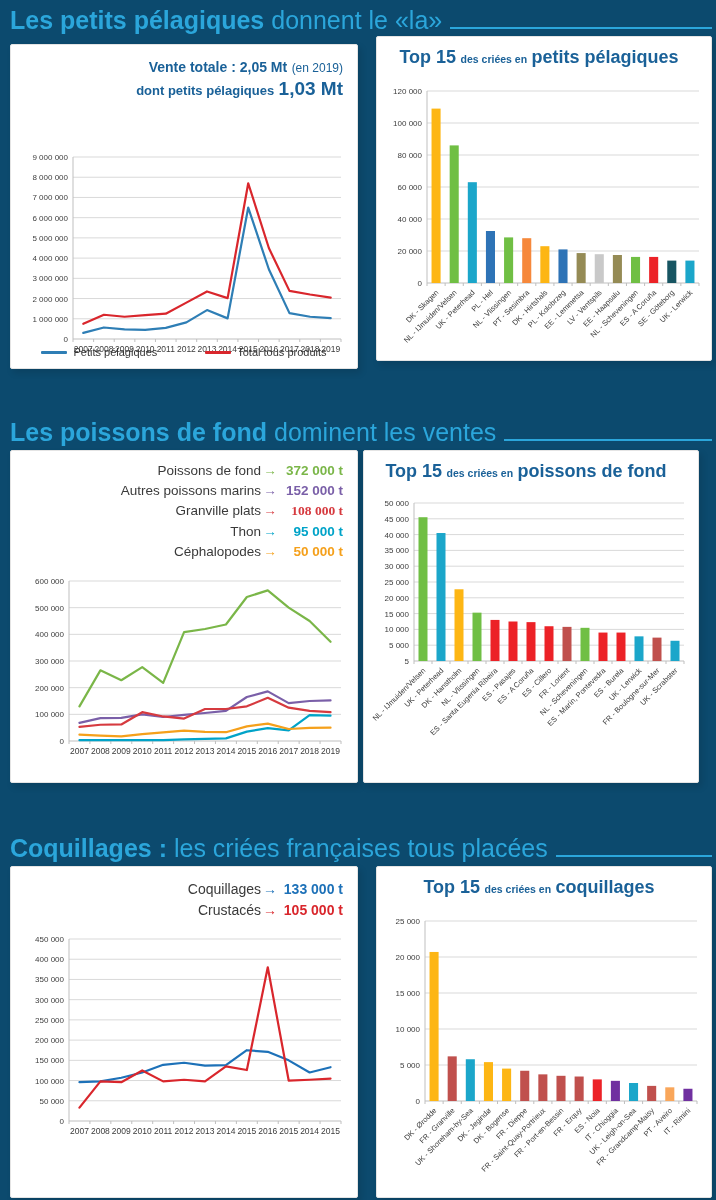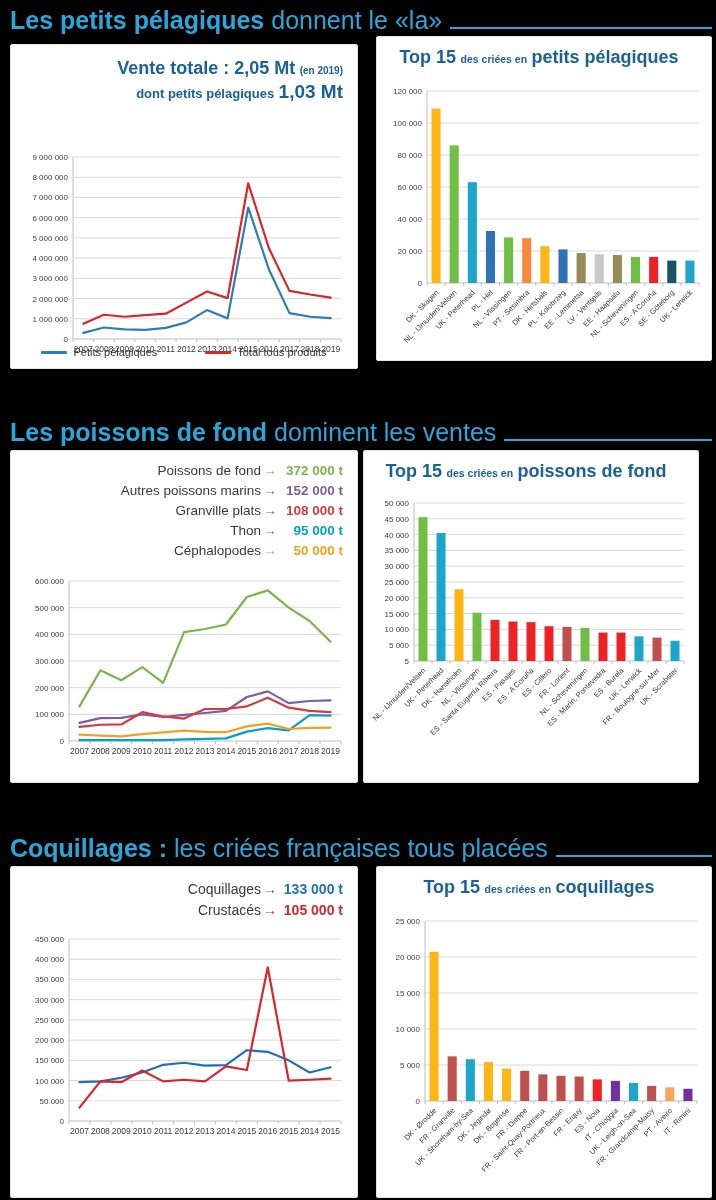--- a/index.html
+++ b/index.html
@@ -1,34 +1,34 @@
 <!DOCTYPE html>
 <html><head>
 <meta charset="utf-8">
 <style>
   html,body{margin:0;padding:0;background:#ffffff;}
-  .page{position:relative;width:716px;height:1200px;background:#000000;
+  .page{position:relative;width:716px;height:1200px;background:#0c4a6e;
         font-family:"Liberation Sans",sans-serif;overflow:hidden;}
   .sec-title{position:absolute;left:10px;right:4px;display:flex;align-items:flex-end;
              color:#2BA6DB;font-size:25px;white-space:nowrap;}
   .sec-title .t-bold{font-weight:700;}
   .sec-title .t-rest{font-weight:400;margin-left:7px;}
   .sec-title .t-rule{flex:1 1 auto;border-top:2px solid #2BA6DB;margin:0 0 6px 8px;height:0;}
   .panel{position:absolute;background:#ffffff;border:1px solid #e4e4e4;border-radius:2px;
          box-shadow:3px 4px 7px rgba(0,0,0,0.12);}
   .p1l{left:10px;top:44px;width:346px;height:323px;}
   .p1r{left:376px;top:36px;width:334px;height:323px;}
   .p2l{left:10px;top:450px;width:346px;height:331px;}
   .p2r{left:363px;top:450px;width:334px;height:331px;}
   .p3l{left:10px;top:866px;width:346px;height:330px;}
   .p3r{left:376px;top:866px;width:334px;height:330px;}
   .t1{top:6px;} .t2{top:418px;} .t3{top:834px;}
   .sales-heading{position:absolute;top:12px;right:14px;text-align:right;color:#1A6198;line-height:1.25;}
-  .h-big{font-size:18px;font-weight:800;}
-  .h-note{font-size:10px;font-weight:700;}
+  .h-big{font-size:14px;font-weight:800;}
+  .h-note{font-size:12px;font-weight:400;}
   .h-mid{font-size:13px;font-weight:700;margin-left:20px;}
   .h-big2{font-size:19px;font-weight:800;}
   .top15-heading{position:absolute;top:10px;left:0;right:10px;text-align:center;color:#1A6198;white-space:nowrap;}
   .tp,.ts{font-size:18px;font-weight:800;}
   .tm{font-size:10.5px;font-weight:700;}
   .chart{position:absolute;}
   .c0{left:4px;top:104px;} .c1{left:4px;top:44px;}
   .c2{left:4px;top:122px;} .c3{left:4px;top:42px;}
   .c4{left:4px;top:64px;}  .c5{left:4px;top:42px;}
   .legend-row{position:absolute;left:0;right:0;bottom:10px;display:flex;justify-content:center;gap:48px;
@@ -209,21 +209,21 @@
   <div class="panel p2l">
     <div class="arrow-legend leg2">
       <span class="al-label">Poissons de fond</span>
       <span class="al-arrow" style="color: rgb(122, 182, 72);">→</span>
       <span class="al-value" style="color: rgb(122, 182, 72); text-align: right;">372 000 t</span>
       <span class="al-label">Autres poissons marins</span>
       <span class="al-arrow" style="color: rgb(122, 95, 168);">→</span>
       <span class="al-value" style="color: rgb(122, 95, 168);">152 000 t</span>
       <span class="al-label">Granville plats</span>
       <span class="al-arrow" style="color: rgb(214, 58, 63);">→</span>
-      <span class="al-value" style="color: rgb(214, 58, 63);">108 000 t</span>
+      <span class="al-value" style="color: rgb(214, 58, 63); font-family: Liberation Serif, serif;">108 000 t</span>
       <span class="al-label">Thon</span>
       <span class="al-arrow" style="color: rgb(0, 163, 200);">→</span>
       <span class="al-value" style="color: rgb(0, 163, 200);">95 000 t</span>
       <span class="al-label">Céphalopodes</span>
       <span class="al-arrow" style="color: rgb(245, 160, 27);">→</span>
       <span class="al-value" style="color: rgb(245, 160, 27);">50 000 t</span>
     </div>
     <div class="chart c2"><svg width="338" height="196" viewBox="0 0 338 196">
           <text x="49" y="171" text-anchor="end" font-size="8" fill="#404040">0</text>
           <line x1="54" y1="141.33333333333334" x2="326" y2="141.33333333333334" stroke="#d9d9d9" stroke-width="1"></line>

